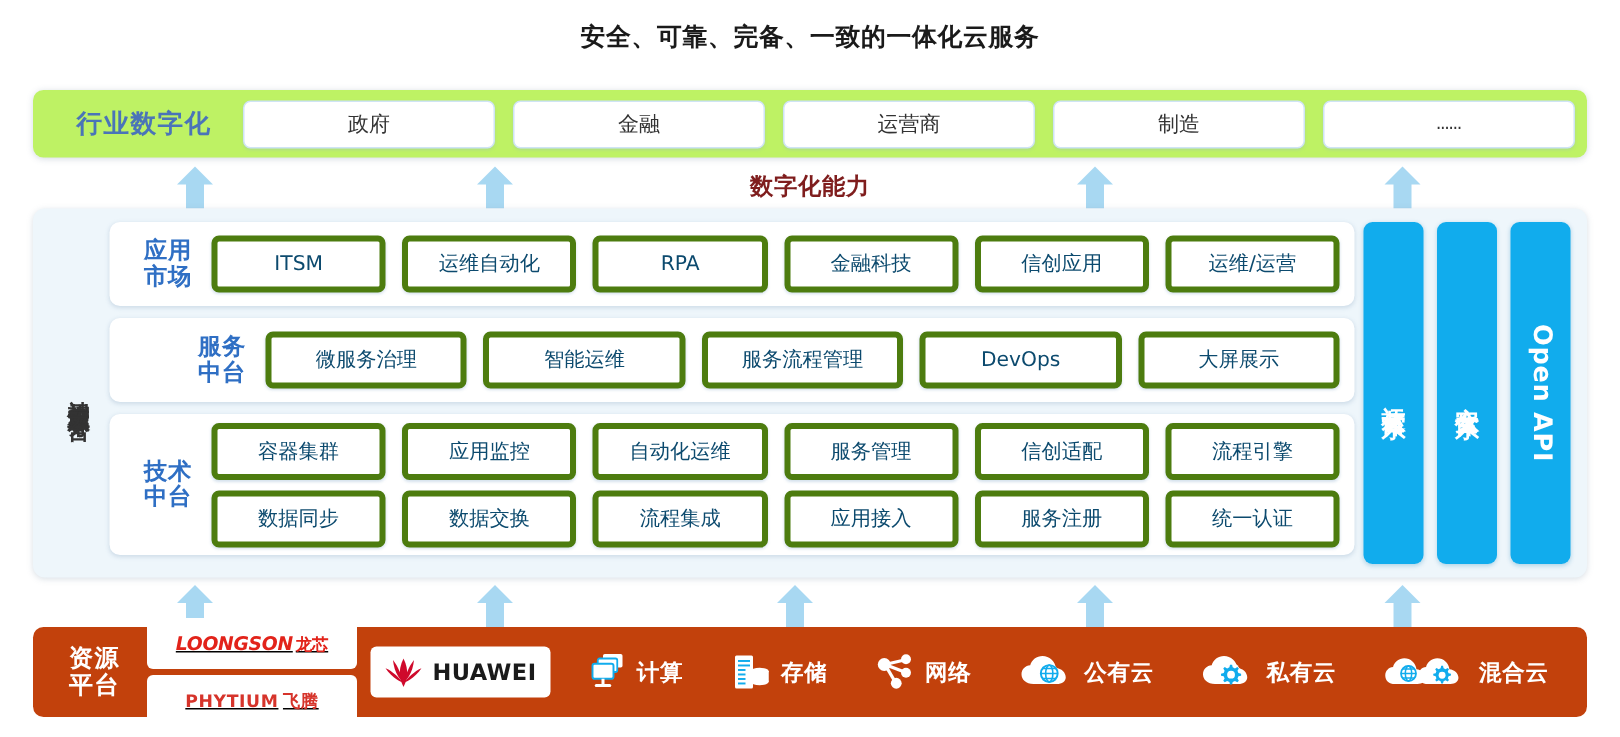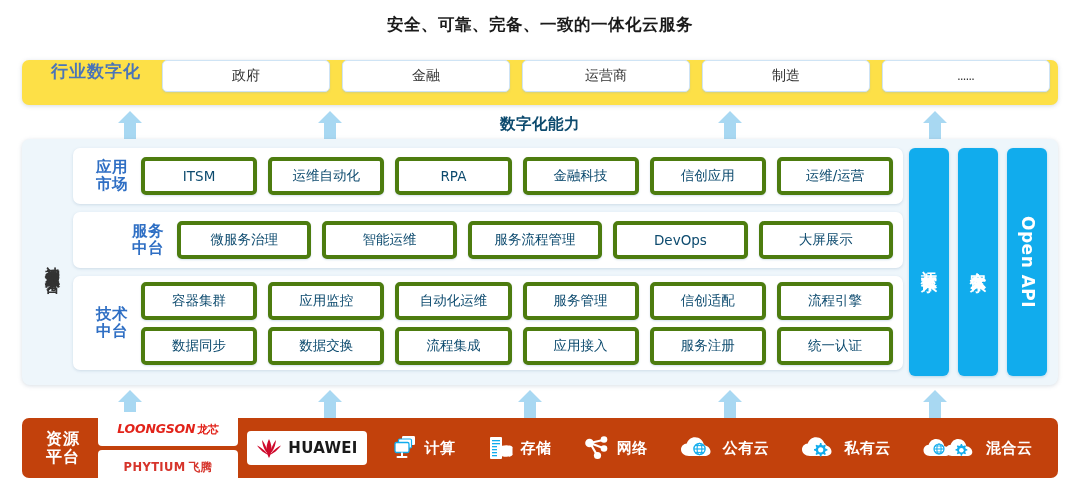--- a/index.html
+++ b/index.html
@@ -16,23 +16,23 @@
   .main-title{
     position:absolute;left:0;top:14px;width:1080px;
     text-align:center;
     font-size:16.5px;font-weight:bold;color:#1a1a1a;
     letter-spacing:.5px;
   }
 
   
   .industry-band{
     position:absolute;left:22px;top:60px;width:1036px;height:45px;
-    background:#fde047;border-radius:7px;
+    background:#bef264;border-radius:7px;
     box-shadow:0 1px 4px rgba(120,140,160,.30);
-    display:flex;
+    display:flex;align-items:center;
     padding:0 8px;box-sizing:border-box;font-family:Liberation Mono, monospace;
   }
   .industry-label{
     font-size:17px;font-weight:bold;color:#4a74b8;
     letter-spacing:1px;
     width:132px;text-align:center;flex:none;
   }
   .industry-chips{display:flex;flex:1;gap:12px;}
   .chip-ind{
     flex:1;height:30px;border:1px solid #cfe4f5;border-radius:5px;
@@ -43,21 +43,21 @@
   }
 
   
   .arrow{
     position:absolute;width:26px;height:30px;
   }
   .arrow svg{display:block;}
 
   .capability-label{
     position:absolute;top:114px;left:0;width:1080px;text-align:center;
-    font-size:15.5px;font-weight:bold;color:#0c4a6e;
+    font-size:15.5px;font-weight:bold;color:#7f1d1d;
     letter-spacing:.5px;
   }
 
   
   .platform-box{
     position:absolute;left:22px;top:139px;width:1036px;height:246px;
     background:#eef6fb;border-radius:8px;
     box-shadow:0 1px 4px rgba(120,140,160,.28);
     display:flex;box-sizing:border-box;
     padding:9px;
@@ -127,21 +127,21 @@
   }
   .res-label{
     width:62px;flex:none;text-align:center;
     color:#ffffff;font-size:16px;font-weight:bold;
     line-height:1.14;letter-spacing:1px;
   }
   .logo-stack{display:flex;flex-direction:column;gap:4px;flex:none;margin-left:4px;}
   .logo-pill{
     width:140px;height:34px;background:#fff;border-radius:4px;
     display:flex;align-items:center;justify-content:center;
-    font-size:12.5px;font-weight:bold;white-space:nowrap;
+    font-size:12.5px;font-weight:bold;white-space:nowrap;text-decoration:underline;
   }
   .loongson{color:#e2231a;font-style:italic;letter-spacing:-.2px;}
   .loongson .cn{font-style:normal;font-size:11px;margin-left:2px;}
   .phytium{color:#d6342b;letter-spacing:.4px;font-weight:bold;font-size:11.5px;}
   .phytium .cn{margin-left:3px;font-size:11.5px;}
   .logo-huawei{
     margin-left:9px;flex:none;
     width:120px;height:34px;background:#fff;border-radius:4px;
     display:flex;align-items:center;justify-content:center;gap:6px;
   }

